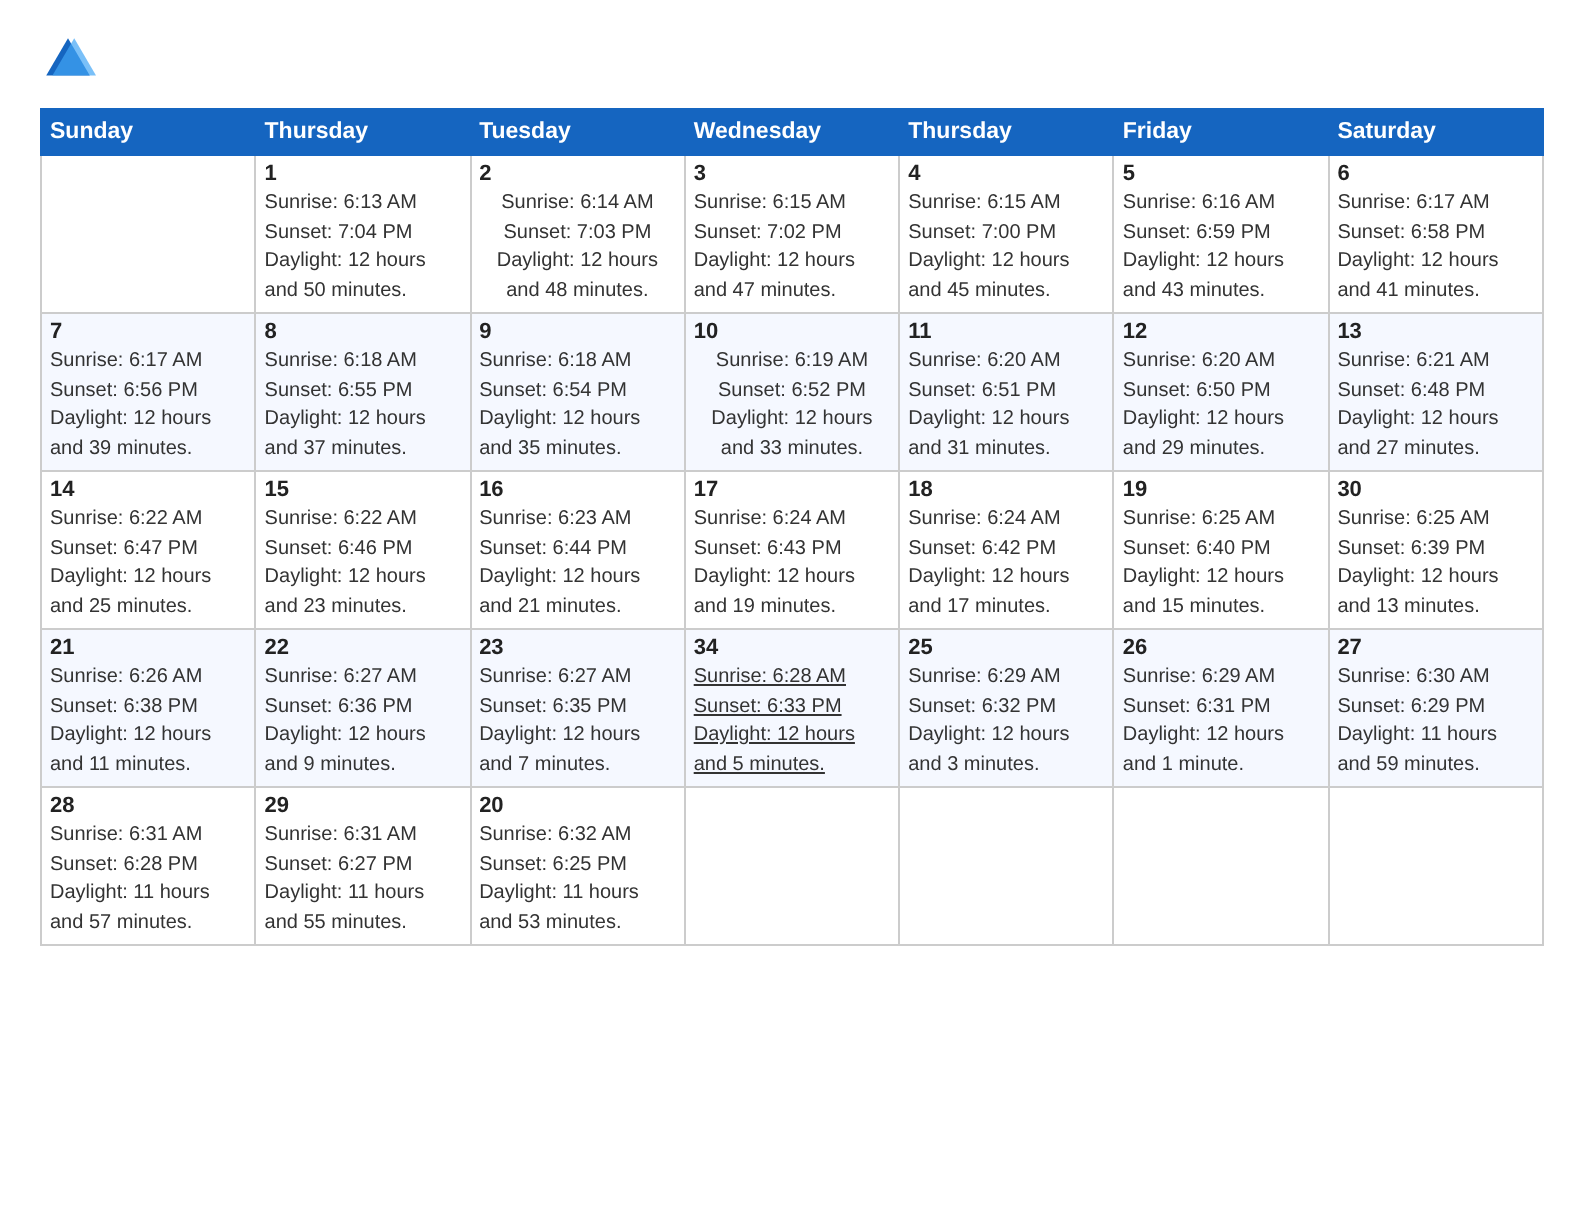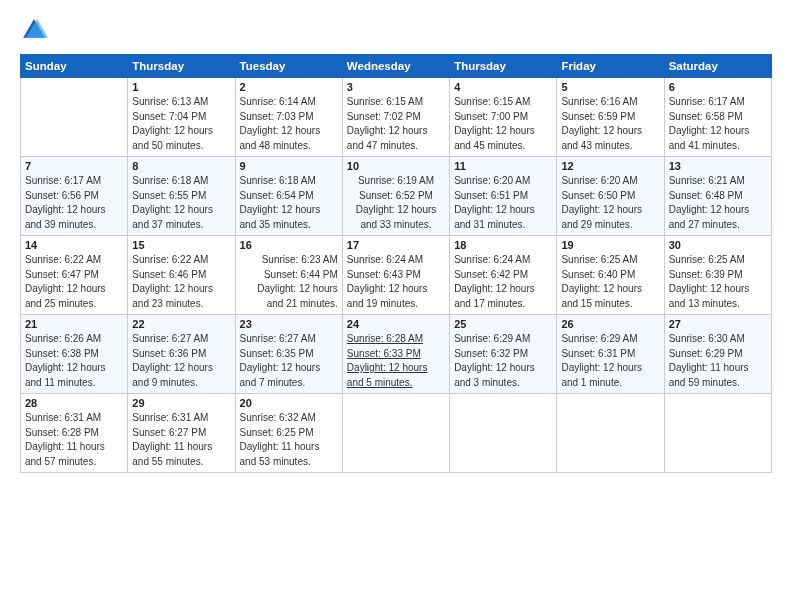--- a/index.html
+++ b/index.html
@@ -137,21 +137,21 @@
           <td class="empty-cell"></td>
           <td>
             <span class="day-num">1</span>
             <div class="day-info" style="white-space: pre-line;">Sunrise: 6:13 AM
 Sunset: 7:04 PM
 Daylight: 12 hours
 and 50 minutes.</div>
           </td>
           <td>
             <span class="day-num">2</span>
-            <div class="day-info" style="white-space: pre-line;">Sunrise: 6:14 AM
+            <div class="day-info" style="white-space: pre-line; text-align: center;">Sunrise: 6:14 AM
 Sunset: 7:03 PM
 Daylight: 12 hours
 and 48 minutes.</div>
           </td>
           <td>
             <span class="day-num">3</span>
             <div class="day-info" style="white-space: pre-line;">Sunrise: 6:15 AM
 Sunset: 7:02 PM
 Daylight: 12 hours
 and 47 minutes.</div>
@@ -239,21 +239,21 @@
           </td>
           <td>
             <span class="day-num">15</span>
             <div class="day-info" style="white-space: pre-line;">Sunrise: 6:22 AM
 Sunset: 6:46 PM
 Daylight: 12 hours
 and 23 minutes.</div>
           </td>
           <td>
             <span class="day-num">16</span>
-            <div class="day-info" style="white-space: pre-line; text-align: right;">Sunrise: 6:23 AM
+            <div class="day-info" style="white-space: pre-line;">Sunrise: 6:23 AM
 Sunset: 6:44 PM
 Daylight: 12 hours
 and 21 minutes.</div>
           </td>
           <td>
             <span class="day-num">17</span>
             <div class="day-info" style="white-space: pre-line;">Sunrise: 6:24 AM
 Sunset: 6:43 PM
 Daylight: 12 hours
 and 19 minutes.</div>
@@ -296,21 +296,21 @@
 and 9 minutes.</div>
           </td>
           <td>
             <span class="day-num">23</span>
             <div class="day-info" style="white-space: pre-line;">Sunrise: 6:27 AM
 Sunset: 6:35 PM
 Daylight: 12 hours
 and 7 minutes.</div>
           </td>
           <td>
-            <span class="day-num">24</span>
+            <span class="day-num">34</span>
             <div class="day-info" style="white-space: pre-line; text-decoration: underline;">Sunrise: 6:28 AM
 Sunset: 6:33 PM
 Daylight: 12 hours
 and 5 minutes.</div>
           </td>
           <td>
             <span class="day-num">25</span>
             <div class="day-info" style="white-space: pre-line;">Sunrise: 6:29 AM
 Sunset: 6:32 PM
 Daylight: 12 hours

